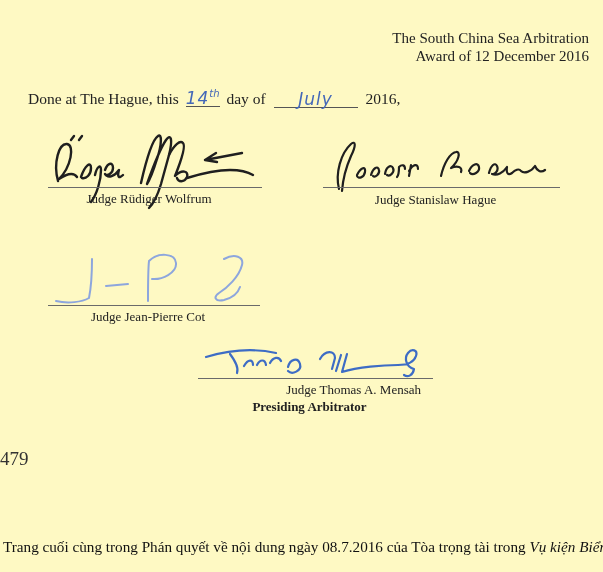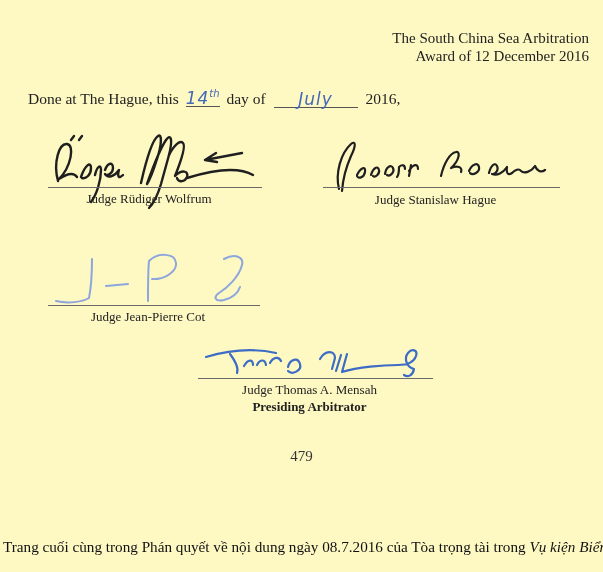--- a/index.html
+++ b/index.html
@@ -42,21 +42,21 @@
   .sig-svg{position:absolute;left:0;overflow:visible;}
   .sig-svg path{fill:none;stroke-linecap:round;stroke-linejoin:round;}
   .sig-line{position:absolute;left:0;right:0;border-top:1px solid #6a6a6a;height:0;}
   .sig-label,.sig-sublabel{
     position:absolute;left:0;right:12px;
     text-align:center;font-size:13px;color:#222;white-space:nowrap;
   }
   
   .page-number{
     position:absolute;top:448px;left:0;width:100%;
-    text-align:center;font-size:15px;color:#333;
+    text-align:left;font-size:19px;color:#333;
   }
   
   .caption{
     position:absolute;left:3px;top:538px;width:598px;
     font-size:15.2px;color:#111;white-space:nowrap;
   }
   .caption .italic{font-style:italic;}
 </style>
 </head>
 <body>
@@ -123,21 +123,21 @@
     <svg class="sig-svg" style="top:14px;" width="235" height="38" viewBox="0 0 235 38">
       <g stroke-width="2.2" stroke="#3d6cc5">
         <path d="M8,15 C35,7 60,7 78,11"></path>
         <path d="M32,12 C38,20 41,26 39,31"></path>
         <path d="M46,24 C50,17 55,17 55,23 M59,23 C62,17 67,17 68,23 M72,21 C75,15 81,14 83,19"></path>
         <path d="M90,25 C92,17 100,15 102,22 C104,29 94,33 90,29"></path>
         <path d="M122,17 C127,8 137,8 137,16 L134,27 M143,13 L138,29 M149,12 L144,30 C160,25 185,23 200,23 C210,23 216,20 218,14 C220,8 214,6 210,11 C206,16 208,25 216,27 M216,27 C215,33 210,36 206,33"></path>
       </g>
     </svg>
     <div class="sig-line" style="top:50px;"></div>
-    <div class="sig-label" style="top:54px;">Judge Thomas A. Mensah</div>
+    <div class="sig-label" style="top:54px;text-align:right;">Judge Thomas A. Mensah</div>
     <div class="sig-sublabel" style="top:71px;font-weight:bold;">Presiding Arbitrator</div>
   </div>
 
   <div class="page-number">479</div>
 
   <div class="caption">
     <span>Trang cuối cùng trong Phán quyết về nội dung ngày 08.7.2016 của Tòa trọng tài trong </span><span class="italic">Vụ kiện Biển Đông</span>
   </div>
 
 </div>

